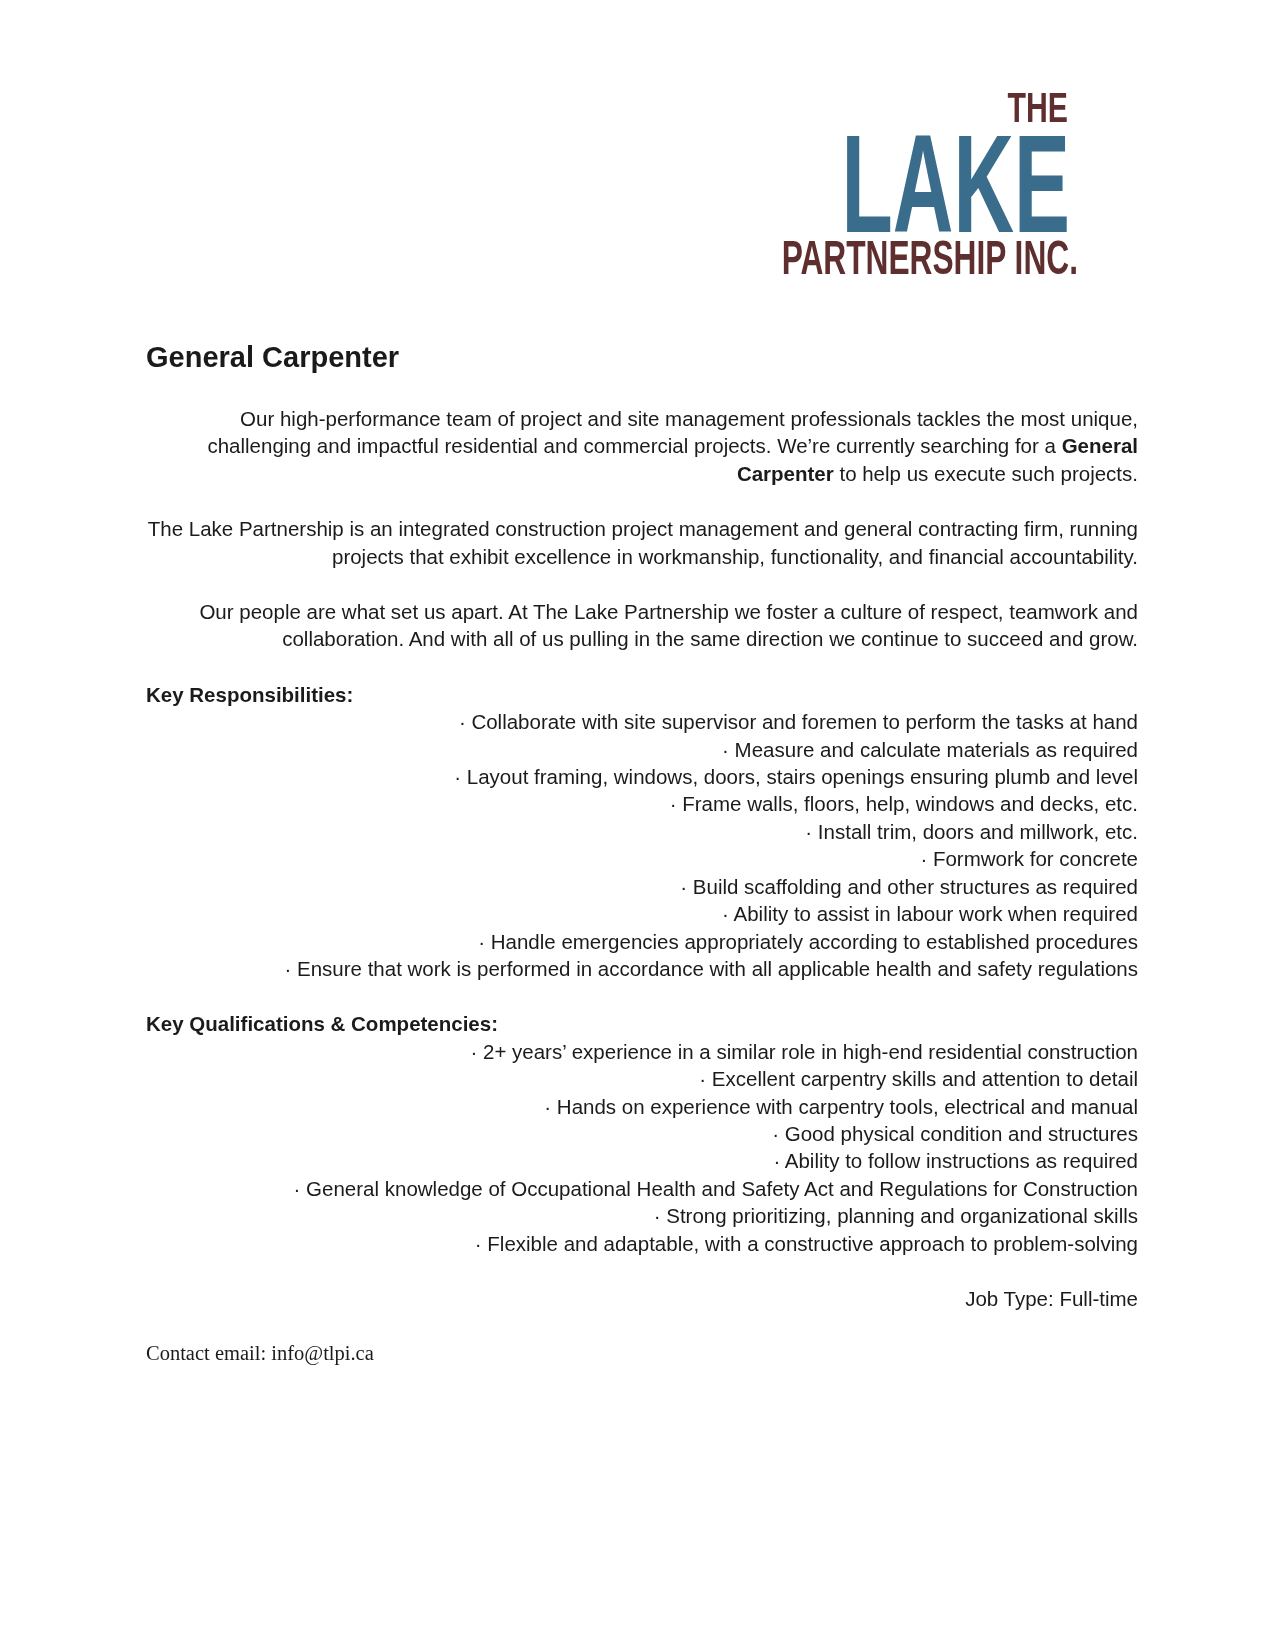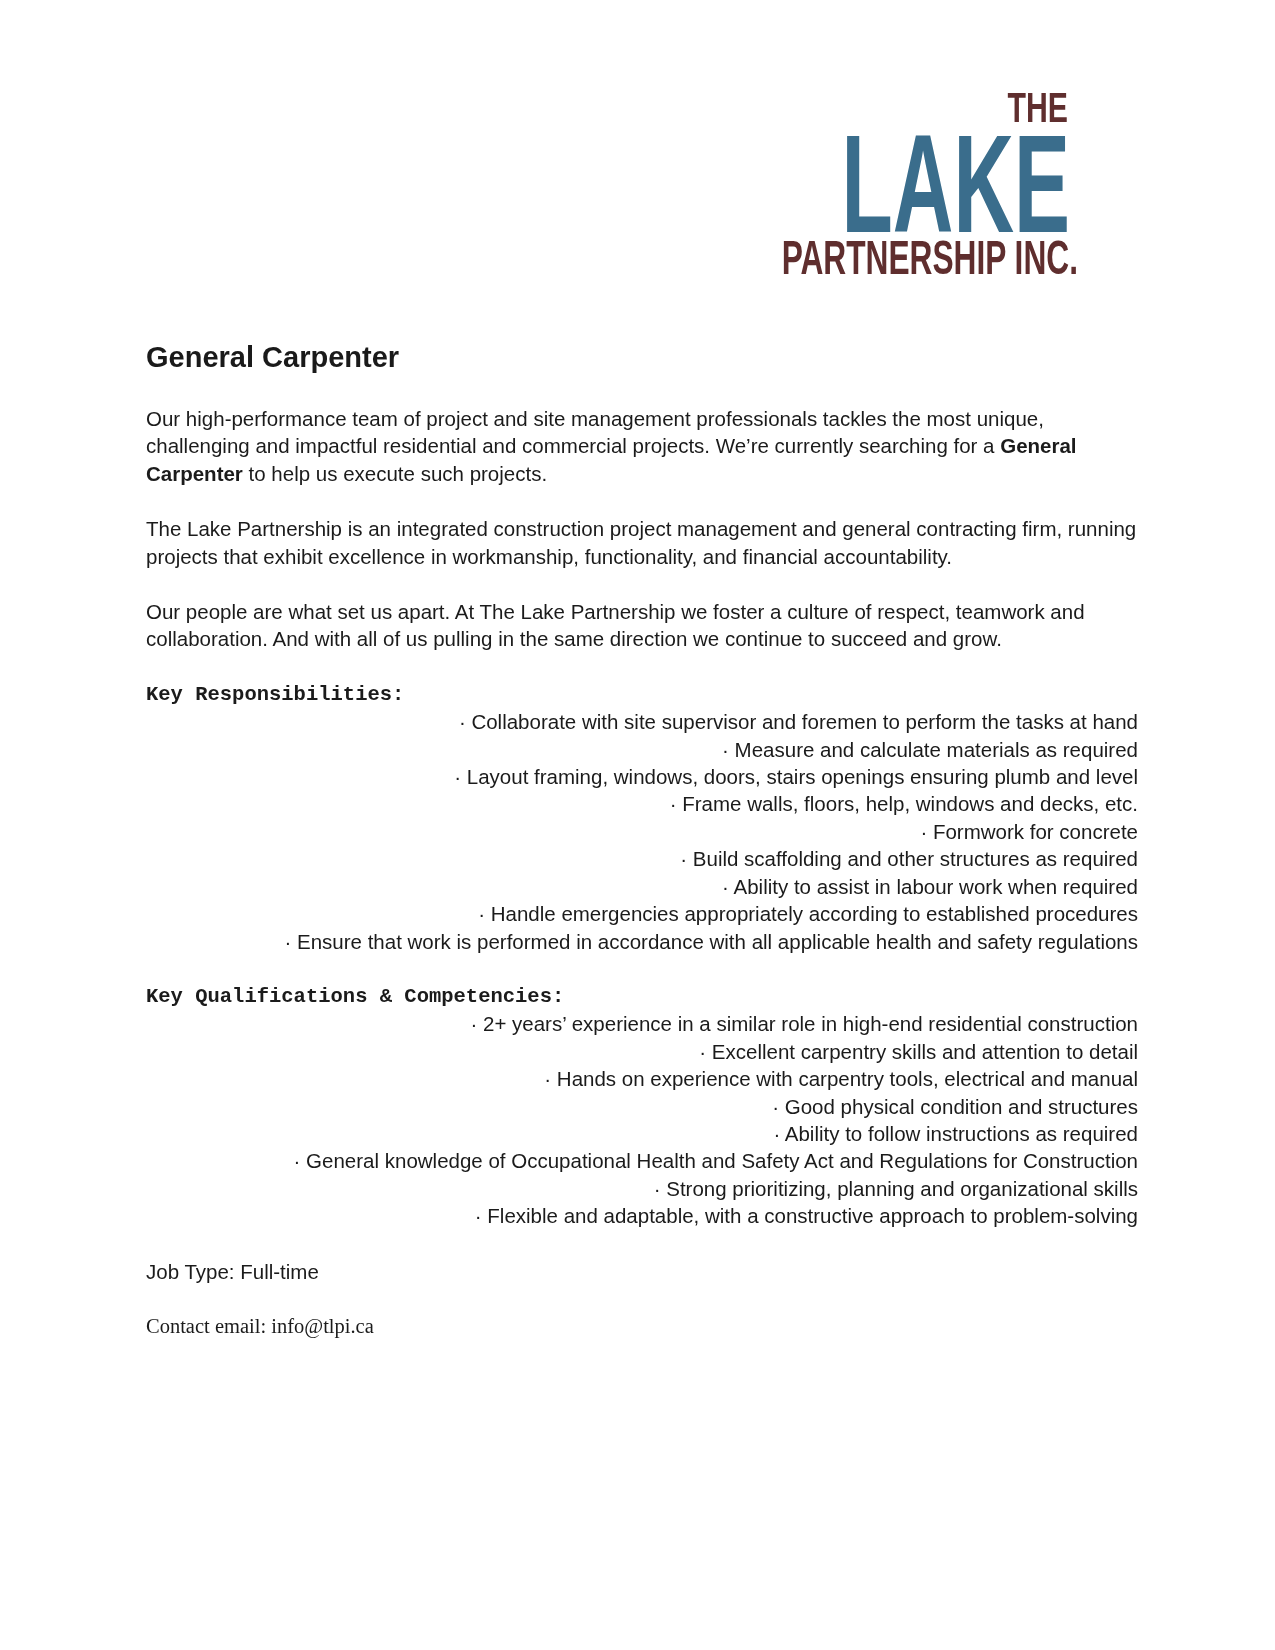--- a/index.html
+++ b/index.html
@@ -19,22 +19,22 @@
 
   
   .content {
     position:absolute; left:146px; top:338px; width:992px;
     font-size:20.5px; line-height:27.4px;
   }
   h1.doc-title {
     font-size:29px; line-height:39px; font-weight:bold;
     margin:0 0 28px 0; color:#1a1a1a;
   }
-  .para { margin:0 0 28px 0; }
-  .section-heading { font-weight:bold;font-family:Liberation Mono, monospace; }
+  .para { margin:0 0 28px 0;text-align:right; }
+  .section-heading { font-weight:bold; }
   ul.plain-list { list-style:none; margin:0 0 28px 0; padding:0;text-align:right; }
   ul.plain-list li { margin:0; padding:0; }
   .line { margin:0; }
   .para-last { margin:0;font-family:Liberation Serif, serif; }
 </style>
 </head>
 <body>
 
 <div class="page">
 
@@ -55,20 +55,21 @@
     <p class="para">Our people are what set us apart. At The Lake Partnership we foster a culture of respect, teamwork and collaboration. And with all of us pulling in the same direction we continue to succeed and grow.</p>
 
     <div>
       <div class="section-heading">Key Responsibilities:</div>
       <ul class="plain-list">
 
       <li class="line">· Collaborate with site supervisor and foremen to perform the tasks at hand</li>
           <li class="line">· Measure and calculate materials as required</li>
           <li class="line">· Layout framing, windows, doors, stairs openings ensuring plumb and level</li>
           <li class="line">· Frame walls, floors, help, windows and decks, etc.</li>
+          <li class="line">· Install trim, doors and millwork, etc.</li>
           <li class="line">· Formwork for concrete</li>
           <li class="line">· Build scaffolding and other structures as required</li>
           <li class="line">· Ability to assist in labour work when required</li>
           <li class="line">· Handle emergencies appropriately according to established procedures</li>
           <li class="line">· Ensure that work is performed in accordance with all applicable health and safety regulations</li>
         </ul>
     </div>
 
     <div>
       <div class="section-heading">Key Qualifications &amp; Competencies:</div>

